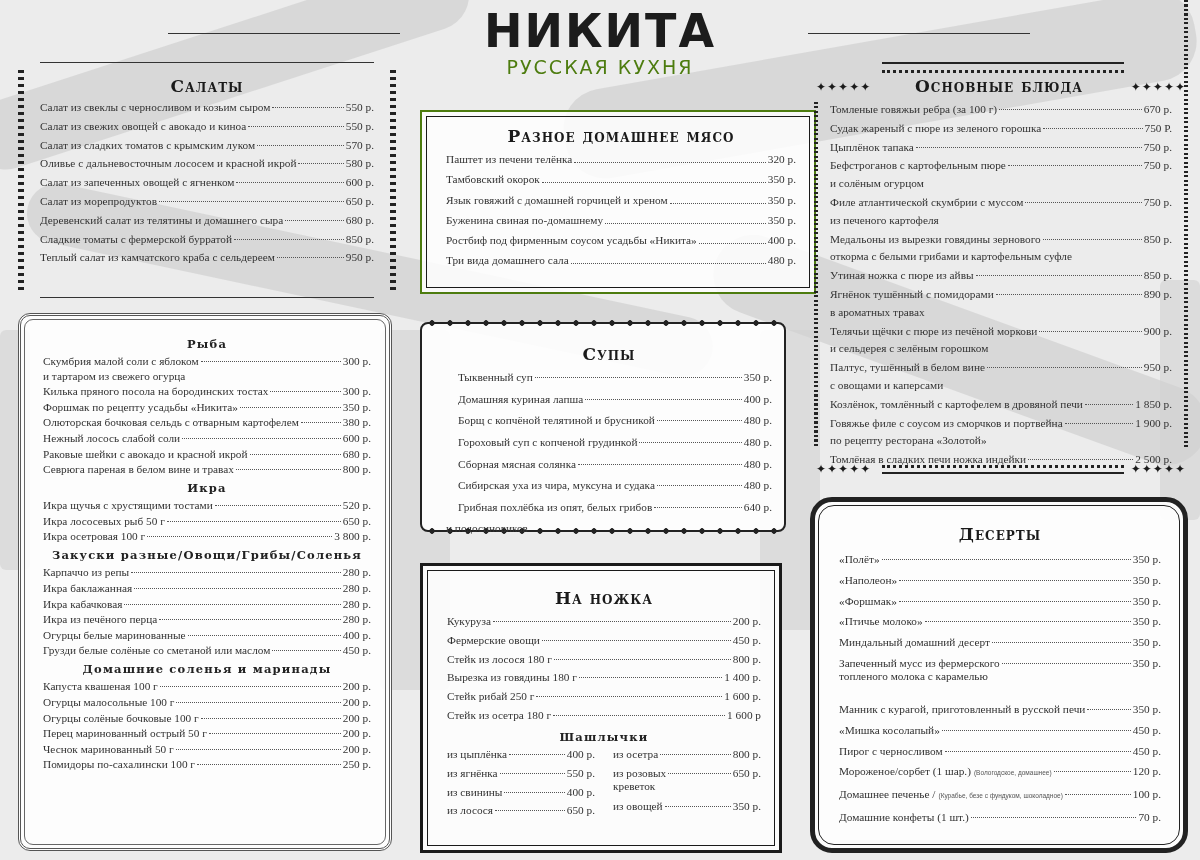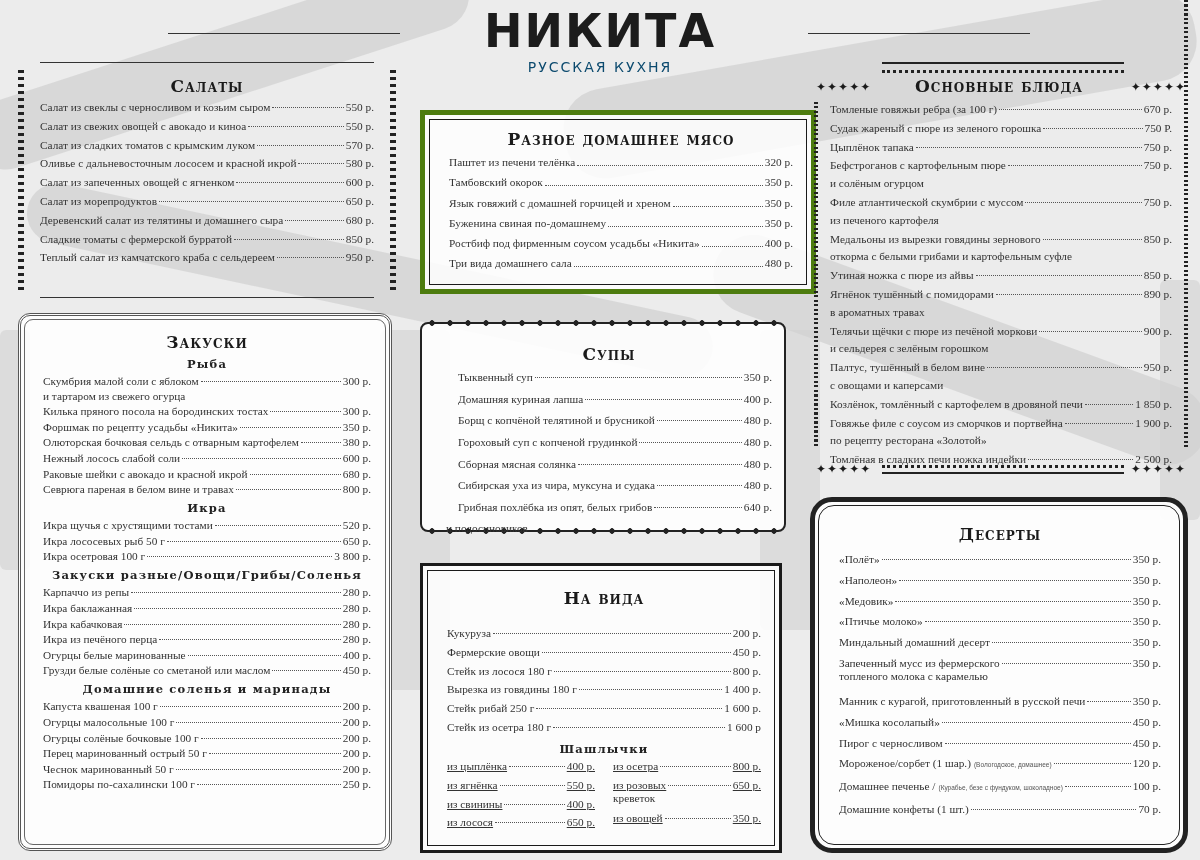--- a/index.html
+++ b/index.html
@@ -37,35 +37,35 @@
   .item .name { white-space: nowrap; }
   .item .dots { flex: 1; border-bottom: 1.5px dotted #555; margin: 0 2px; transform: translateY(-3px); min-width: 6px; }
   .item .price { white-space: nowrap; }
   .item-wrap { margin-bottom: 5px; }
   .item-wrap .line2 { font-size: 11.3px; line-height: 13px; color: #333; }
   .note { font-family: "Liberation Sans", sans-serif; font-size: 6.5px; color: #555; margin-left: 3px; }
 
   
   .brand { position: absolute; left: 400px; top: 8px; width: 400px; text-align: center; z-index: 2; }
   .brand-name { font-family: "DejaVu Sans", sans-serif; font-size: 46px; font-weight: bold; letter-spacing: 2px; color: #1c1c1c; line-height: 46px; }
-  .brand-sub { font-family: "DejaVu Sans", sans-serif; font-size: 14px; letter-spacing: 2px; color: #0c4a6e; line-height: 22px; margin-top: 2px; }
+  .brand-sub { font-family: "DejaVu Sans", sans-serif; font-size: 19px; letter-spacing: 2px; color: #4d7c0f; line-height: 22px; margin-top: 2px; }
   .hline { position: absolute; height: 0; border-top: 1.5px solid #333; z-index: 1; }
 
   
   #salads { left: 16px; top: 62px; width: 382px; height: 232px; }
   #salads .vborder { position: absolute; top: 8px; bottom: 0; width: 6px;
     background: repeating-linear-gradient(to bottom, #222 0 3px, transparent 3px 7px); }
   #salads .vborder.l { left: 2px; } #salads .vborder.r { right: 2px; }
   #salads .inner { position: absolute; left: 24px; right: 24px; top: 14px; }
   #salads .item { margin-bottom: 4.8px; }
   #salads .rule-top, #salads .rule-bot { position: absolute; left: 24px; right: 24px; border-top: 1.5px solid #333; }
   #salads .rule-top { top: 0; } #salads .rule-bot { bottom: -4px; }
 
   
-  #meat { left: 420px; top: 110px; width: 396px; height: 184px; border: 5px solid #4d7c0f; background: rgba(255,255,255,.85); }
+  #meat { left: 420px; top: 110px; width: 396px; height: 184px; border: 2px solid #4d7c0f; background: rgba(255,255,255,.85); }
   #meat::after { content: ""; position: absolute; inset: 4px; border: 1.5px solid #1a1a1a; }
   #meat .inner { position: absolute; left: 24px; right: 18px; top: 14px; z-index: 2; }
   #meat .item { margin-bottom: 6.3px; align-items: flex-end; }
 
   
   #snacks { left: 18px; top: 313px; width: 374px; height: 538px; border: 3px double #555; border-radius: 12px; background: rgba(255,255,255,.88); }
   #snacks::after { content: ""; position: absolute; inset: 3px; border: 1px solid #666; border-radius: 9px; }
   #snacks .inner { position: absolute; left: 22px; right: 18px; top: 16px; z-index: 2; }
   #snacks .item { margin-bottom: 1.6px; }
   #snacks .item-wrap { margin-bottom: 1.6px; }
@@ -77,38 +77,38 @@
   #soups .orn.t { top: -5px; } #soups .orn.b { bottom: -5px; }
   #soups .inner { position: absolute; left: 24px; right: 12px; top: 20px; z-index: 2; }
   #soups .item { margin-bottom: 7.7px; margin-left: 12px; }
 
   
   #grill { left: 420px; top: 563px; width: 362px; height: 290px; border: 3px solid #1a1a1a; background: rgba(255,255,255,.85); }
   #grill::after { content: ""; position: absolute; inset: 4px; border: 1.5px solid #1a1a1a; }
   #grill .inner { position: absolute; left: 24px; right: 18px; top: 22px; z-index: 2; }
   #grill .item { margin-bottom: 4.8px; }
   .skewers { display: grid; grid-template-columns: 1fr 1fr; column-gap: 18px; }
-  .skewers .col .item { margin-bottom: 6px; text-decoration: underline; }
+  .skewers .col .item { margin-bottom: 6px; }
 
   
   #mains { left: 806px; top: 52px; width: 386px; height: 420px; }
   #mains .rule { position: absolute; left: 76px; right: 68px; top: 10px; border-top: 2px solid #222; }
   #mains .dotrule { position: absolute; left: 76px; right: 68px; top: 18px; border-top: 3px dotted #222; }
   #mains .stars { position: absolute; font-size: 12px; letter-spacing: 1px; color: #1a1a1a; }
   #mains .vdots { position: absolute; width: 4px; background: repeating-linear-gradient(to bottom, #222 0 2px, transparent 2px 4.5px); }
   #mains .inner { position: absolute; left: 24px; right: 20px; top: 50px; }
   #mains .item { margin-bottom: 4.8px; }
   #mains .item-wrap { margin-bottom: 4.8px; }
 
   
   #desserts { left: 810px; top: 497px; width: 378px; height: 356px; border: 5px solid #222; border-radius: 22px; background: rgba(255,255,255,.9); }
   #desserts::after { content: ""; position: absolute; inset: 3px; border: 1.5px solid #222; border-radius: 16px; }
   #desserts .inner { position: absolute; left: 24px; right: 22px; top: 22px; z-index: 2; }
   #desserts .item { margin-bottom: 6.8px; }
-  #desserts .item-wrap { margin-bottom: 11px; }
+  #desserts .item-wrap { margin-bottom: 19px; }
 </style>
 </head>
 <body>
 
 <div class="bg-stroke" style="left:-40px;top:30px;width:520px;height:70px;transform:rotate(-18deg);"></div>
 <div class="bg-stroke" style="left:20px;top:250px;width:700px;height:60px;transform:rotate(12deg);"></div>
 <div class="bg-stroke" style="left:560px;top:40px;width:640px;height:90px;transform:rotate(-10deg);"></div>
 <div class="bg-stroke" style="left:700px;top:310px;width:520px;height:80px;transform:rotate(20deg);"></div>
 <div class="bg-block" style="left:380px;top:330px;width:70px;height:360px;"></div>
 <div class="bg-block" style="left:760px;top:330px;width:60px;height:300px;"></div>
@@ -328,21 +328,20 @@
     </ul>
   </div>
   <span class="stars" style="left:10px;top:410px;">✦✦✦✦✦</span>
   <span class="stars" style="right:6px;top:410px;">✦✦✦✦✦</span>
   <div style="position:absolute;left:76px;right:68px;top:413px;border-top:3px dotted #222;"></div>
   <div style="position:absolute;left:76px;right:68px;top:420px;border-top:2px solid #222;"></div>
 </section>
 
 <section class="panel" id="snacks">
   <div class="inner">
-    <div class="panel-title">Закуски</div>
 
     <div class="sub-title">Рыба</div>
     <ul class="items">
       <li class="item-wrap">
           <div class="item">
             <span class="name">Скумбрия малой соли с яблоком</span>
             <span class="dots"></span>
             <span class="price">300 р.</span>
           </div>
           <div class="line2">и тартаром из свежего огурца</div>
@@ -511,22 +510,22 @@
             <span class="price">640 р.</span>
           </div>
           <div class="line2">и подосиновиков</div>
         </li>
     </ul>
   </div>
 </section>
 
 <section class="panel" id="grill">
   <div class="inner">
-    <div class="panel-title">На вида</div>
-    <ul class="items" style="margin-top:18px">
+    <div class="panel-title">На ножка</div>
+    <ul class="items" style="margin-top:6px">
       <li class="item">
           <span class="name">Кукуруза</span>
           <span class="dots"></span>
           <span class="price">200 р.</span>
         </li>
       <li class="item">
           <span class="name">Фермерские овощи</span>
           <span class="dots"></span>
           <span class="price">450 р.</span>
         </li>
@@ -607,21 +606,21 @@
           <span class="name">«Полёт»</span>
           <span class="dots"></span>
           <span class="price">350 р.</span>
         </li>
       <li class="item">
           <span class="name">«Наполеон»</span>
           <span class="dots"></span>
           <span class="price">350 р.</span>
         </li>
       <li class="item">
-          <span class="name">«Медовик»</span>
+          <span class="name">«Форшмак»</span>
           <span class="dots"></span>
           <span class="price">350 р.</span>
         </li>
       <li class="item">
           <span class="name">«Птичье молоко»</span>
           <span class="dots"></span>
           <span class="price">350 р.</span>
         </li>
       <li class="item">
           <span class="name">Миндальный домашний десерт</span>

